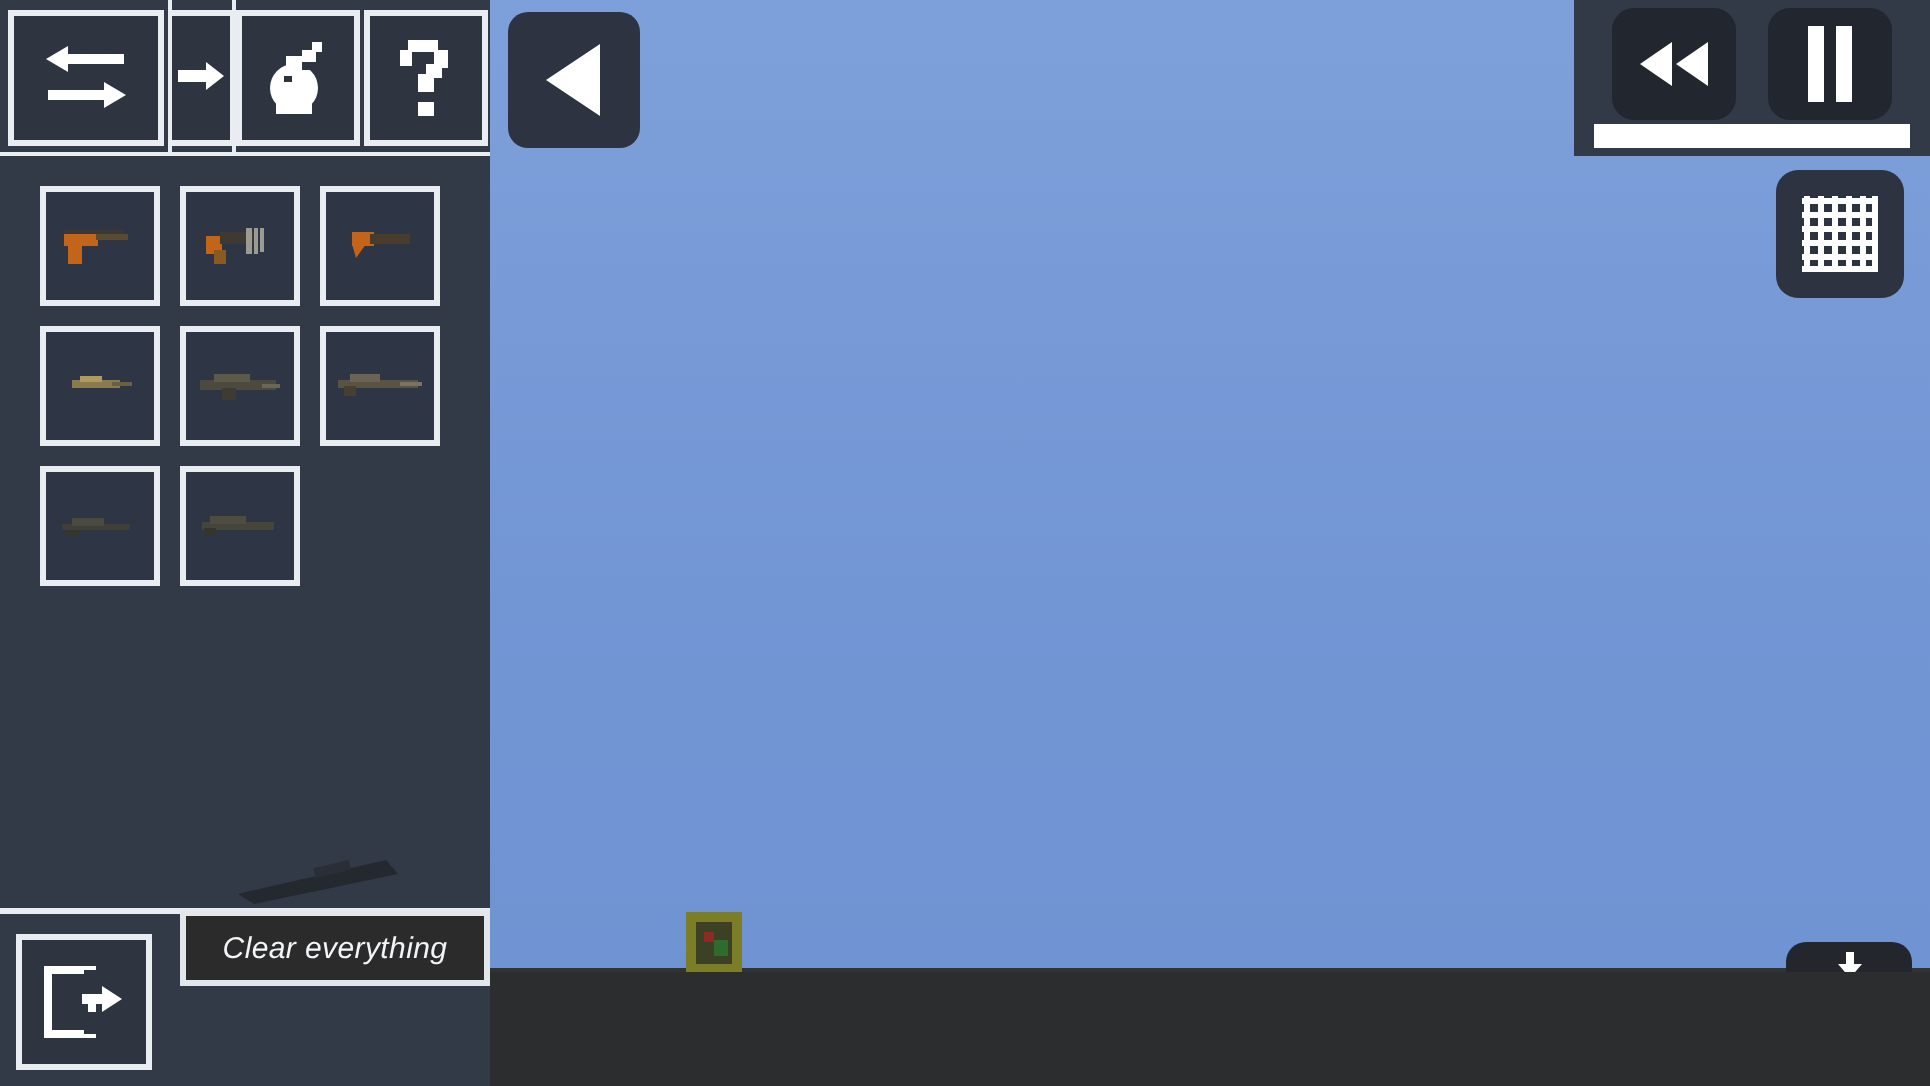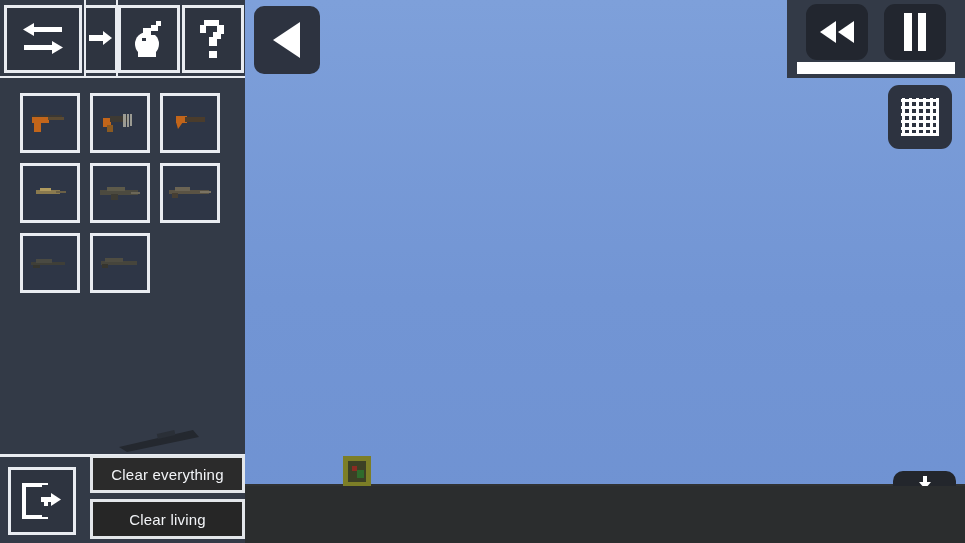--- a/index.html
+++ b/index.html
@@ -45,21 +45,21 @@
   
   .drag-gun{position:absolute;left:113px;top:428px;width:88px;height:26px;}
 
   
   .bot-div{position:absolute;left:0;top:454px;width:245px;height:3px;background:#e9ecf1;}
   .exit-btn{position:absolute;left:8px;top:467px;width:68px;height:68px;box-sizing:border-box;
             background:#2e3440;border:3px solid #e9ecf1;display:flex;align-items:center;justify-content:center;}
   .clear-wrap{position:absolute;left:90px;top:455px;width:155px;}
   .clear-btn{box-sizing:border-box;width:155px;height:38px;background:#2b2b2b;
              border:3px solid #e3e6ea;color:#f2f4f7;font-size:15px;
-             display:flex;align-items:center;justify-content:center;letter-spacing:.2px;}
+             display:flex;align-items:center;justify-content:center;letter-spacing:.2px;font-style:italic;}
   .clear-btn.second{margin-top:6px;height:40px;background:#262626;}
 
   
   .back-btn{position:absolute;left:254px;top:6px;width:66px;height:68px;border-radius:10px;
             background:#2d3340;display:flex;align-items:center;justify-content:center;}
 
   .tr-panel{position:absolute;left:787px;top:0;width:178px;height:78px;background:#333a47;}
   .tr-btn{position:absolute;top:4px;width:62px;height:56px;border-radius:11px;background:#22262f;
           display:flex;align-items:center;justify-content:center;}
   .tr-btn.rew{left:19px;}
@@ -239,21 +239,20 @@
         <rect x="3" y="3" width="22" height="32" fill="none" stroke="#ffffff" stroke-width="4"></rect>
         <rect x="21" y="3" width="6" height="12" fill="#2e3440"></rect>
         <rect x="21" y="24" width="6" height="11" fill="#2e3440"></rect>
         <rect x="20" y="15" width="13" height="5" fill="#ffffff"></rect>
         <polygon points="30,11 30,24 40,17.5" fill="#ffffff"></polygon>
       </svg>
     </div>
 
     <div class="clear-wrap">
       <div class="clear-btn">Clear everything</div>
-      <div class="clear-btn second">Clear living</div>
     </div>
   </div>
 
   <div class="back-btn">
     <svg class="ico" width="34" height="40" viewBox="0 0 34 40">
       <polygon points="30,2 30,38 3,20" fill="#ffffff"></polygon>
     </svg>
   </div>
 
   <div class="tr-panel">

